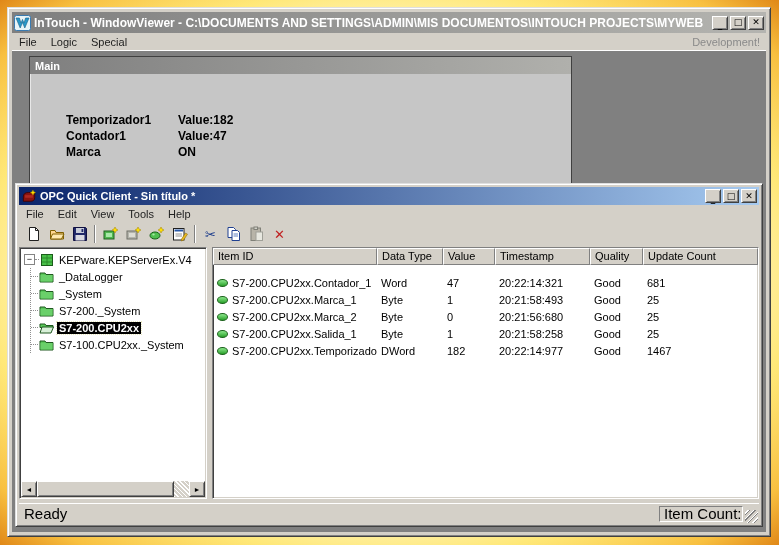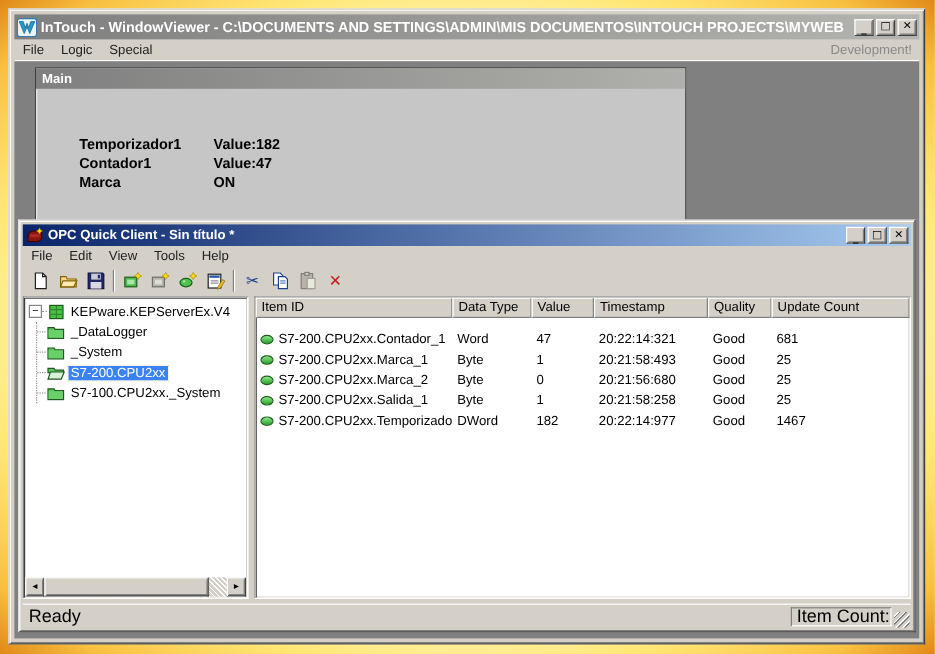--- a/index.html
+++ b/index.html
@@ -107,21 +107,21 @@
     width:11px; height:11px; flex:0 0 11px; border:1px solid #848484; background:#fff;
     display:flex; align-items:center; justify-content:center;
     font-size:9px; line-height:1; margin-left:2px; color:#000;
   }
   .hstub { width:4px; border-top:1px dotted #909090; }
   .tree-icon { margin:0 3px 0 1px; flex:0 0 auto; display:flex; }
   .tree-label { padding:0 2px; color:#000; }
   .tree-children { margin-left:8px; border-left:1px dotted #909090; }
   .tree-child::before { content:""; width:7px; border-top:1px dotted #909090; }
   .tree-label.selected {
-    background:#3b82f6; color:#fff; font-weight:normal; outline:1px dotted #e8e8c0;
+    background:#000000; color:#fff; font-weight:bold; outline:1px dotted #e8e8c0;
   }
   .hscroll {
     position:absolute; left:1px; right:1px; bottom:1px; height:16px;
     display:flex; background:repeating-linear-gradient(45deg,#ffffff 0 1px,#d4d0c8 1px 3px);
   }
   .scroll-arrow { width:16px; height:16px; flex:0 0 16px; font-size:7px; color:#000; }
   .scroll-thumb { width:137px; height:16px; }
   
   .list-panel {
     position:absolute; left:193px; right:0; top:0; bottom:0;
@@ -349,20 +349,29 @@
             <svg width="15" height="12" viewBox="0 0 15 12">
               <path d="M1 2 h5 l1 1.5 h7 v7.5 h-13 z" fill="#58c858" stroke="#205820"></path>
               <rect x="1.5" y="4" width="12" height="6.5" fill="#6ad06a"></rect>
             </svg>
           </span>
           <span class="tree-label">_System</span>
         </div>
         <div class="tree-row tree-child">
           <span class="tree-icon">
             <svg width="15" height="12" viewBox="0 0 15 12">
+              <path d="M1 2 h5 l1 1.5 h7 v7.5 h-13 z" fill="#58c858" stroke="#205820"></path>
+              <rect x="1.5" y="4" width="12" height="6.5" fill="#6ad06a"></rect>
+            </svg>
+          </span>
+          <span class="tree-label">S7-200._System</span>
+        </div>
+        <div class="tree-row tree-child">
+          <span class="tree-icon">
+            <svg width="15" height="12" viewBox="0 0 15 12">
               <path d="M1 2 h5 l1 1.5 h7 v2 h-13 z" fill="#58c858" stroke="#205820"></path>
               <path d="M3 5 h11.5 l-2.5 6 h-11 z" fill="#d8f0d8" stroke="#205820"></path>
             </svg>
           </span>
           <span class="tree-label selected">S7-200.CPU2xx</span>
         </div>
         <div class="tree-row tree-child">
           <span class="tree-icon">
             <svg width="15" height="12" viewBox="0 0 15 12">
               <path d="M1 2 h5 l1 1.5 h7 v7.5 h-13 z" fill="#58c858" stroke="#205820"></path>

